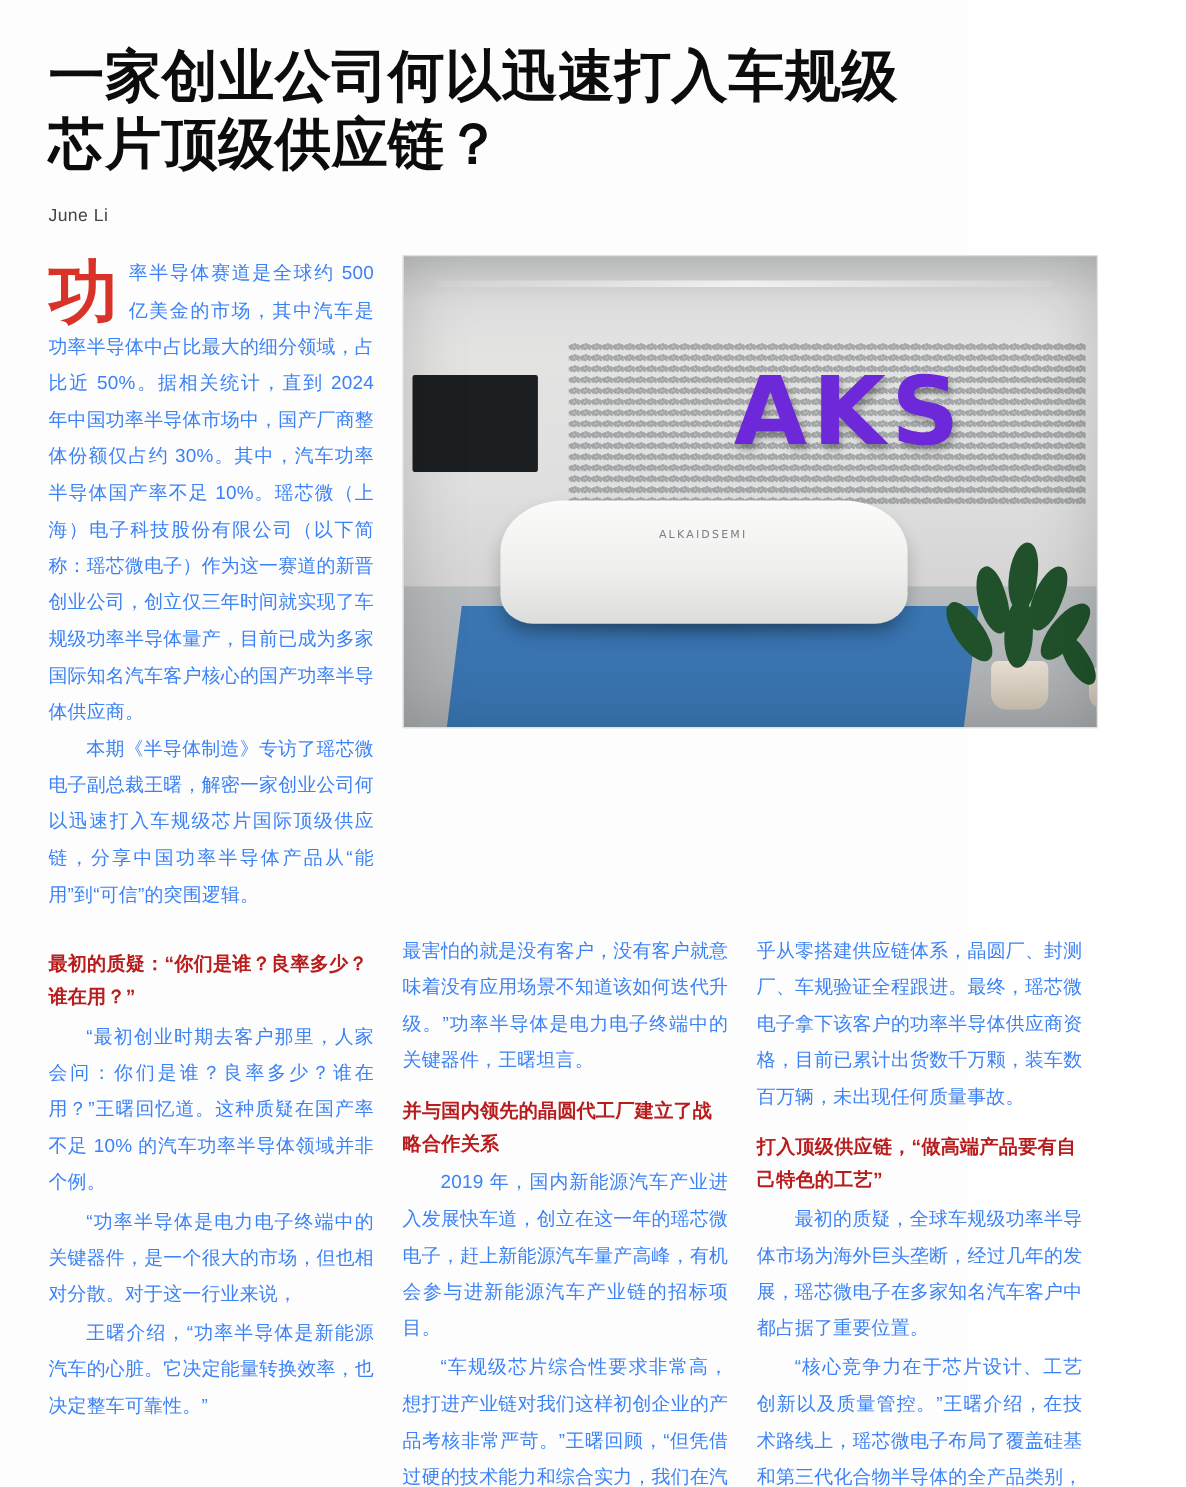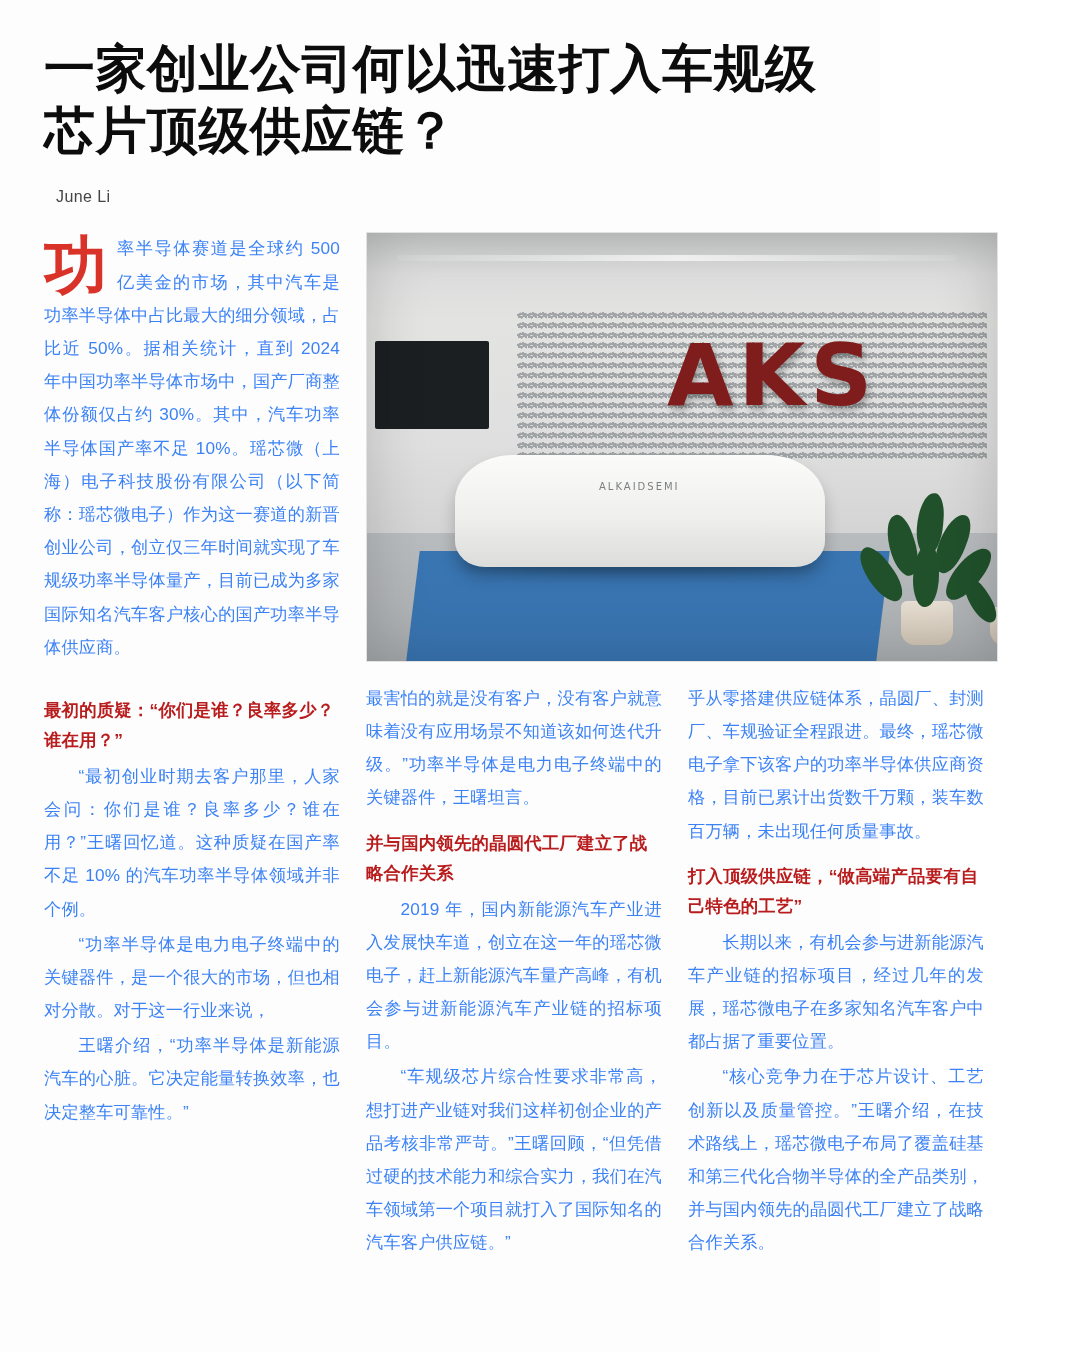--- a/index.html
+++ b/index.html
@@ -29,21 +29,20 @@
     letter-spacing: 0.5px;
     color: #0c0c0c;
     margin: 0 0 0 0;
     max-width: 960px;
   }
   .byline {
     margin-top: 26px;
     font-size: 16px;
     color: #444444;
     letter-spacing: 0.4px;
-    margin-left: 12px;
   }
   .content {
     margin-top: 26px;
     display: flex;
     gap: 26px;
     align-items: flex-start;
   }
   .col {
     width: 296px;
     flex: 0 0 296px;
@@ -132,21 +131,21 @@
       radial-gradient(circle at 92% 60%, #6f7478 1.4px, transparent 1.6px);
     background-size: 10px 10px;
     background-repeat: repeat;
   }
   .logo-aks {
     position: absolute;
     left: 300px; top: 92px;
     font-size: 86px;
     font-weight: 700;
     letter-spacing: 5px;
-    color: #7f1d1d;
+    color: #6d28d9;
     text-shadow: 3px 5px 7px rgba(0,0,0,0.28);
     font-family: "DejaVu Sans", "Liberation Sans", sans-serif;
   }
   .floor {
     position: absolute;
     left: 0; right: 0; top: 300px; height: 128px;
     background: linear-gradient(180deg,#b9bcbe 0%, #a9adaf 100%);
   }
   .blue-carpet {
     position: absolute;
@@ -223,20 +222,21 @@
   <h1 class="headline">一家创业公司何以迅速打入车规级芯片顶级供应链？</h1>
   <div class="byline">June Li</div>
 
   <div class="content">
 
     <div class="col left">
       <div class="dropcap-para">
         <span class="dropcap">功</span>
         <p class="body">率半导体赛道是全球约 500 亿美金的市场，其中汽车是功率半导体中占比最大的细分领域，占比近 50%。据相关统计，直到 2024 年中国功率半导体市场中，国产厂商整体份额仅占约 30%。其中，汽车功率半导体国产率不足 10%。瑶芯微（上海）电子科技股份有限公司（以下简称：瑶芯微电子）作为这一赛道的新晋创业公司，创立仅三年时间就实现了车规级功率半导体量产，目前已成为多家国际知名汽车客户核心的国产功率半导体供应商。</p>
       </div>
+      <p class="body indent">本期《半导体制造》专访了瑶芯微电子副总裁王曙，解密一家创业公司何以迅速打入车规级芯片国际顶级供应链，分享中国功率半导体产品从“能用”到“可信”的突围逻辑。</p>
     </div>
 
     <div class="hero">
       <div class="wall"></div>
       <div class="ceiling"></div>
       <div class="ceilingstrip"></div>
       <div class="panel-dark"></div>
       <div class="worldmap"></div>
       <div class="logo-aks">AKS</div>
       <div class="floor"></div>
@@ -283,19 +283,19 @@
       <p class="body">最害怕的就是没有客户，没有客户就意味着没有应用场景不知道该如何迭代升级。”功率半导体是电力电子终端中的关键器件，王曙坦言。</p>
       <div class="subhead">并与国内领先的晶圆代工厂建立了战略合作关系</div>
       <p class="body indent">2019 年，国内新能源汽车产业进入发展快车道，创立在这一年的瑶芯微电子，赶上新能源汽车量产高峰，有机会参与进新能源汽车产业链的招标项目。</p>
       <p class="body indent">“车规级芯片综合性要求非常高，想打进产业链对我们这样初创企业的产品考核非常严苛。”王曙回顾，“但凭借过硬的技术能力和综合实力，我们在汽车领域第一个项目就打入了国际知名的汽车客户供应链。”</p>
 
     </div>
 
     <div class="col">
       <p class="body">乎从零搭建供应链体系，晶圆厂、封测厂、车规验证全程跟进。最终，瑶芯微电子拿下该客户的功率半导体供应商资格，目前已累计出货数千万颗，装车数百万辆，未出现任何质量事故。</p>
       <div class="subhead">打入顶级供应链，“做高端产品要有自己特色的工艺”</div>
-      <p class="body indent">长期以来，有机会参与进新能源汽车产业链的招标项目，经过几年的发展，瑶芯微电子在多家知名汽车客户中都占据了重要位置。</p>
+      <p class="body indent">最初的质疑，全球车规级功率半导体市场为海外巨头垄断，经过几年的发展，瑶芯微电子在多家知名汽车客户中都占据了重要位置。</p>
       <p class="body indent">“核心竞争力在于芯片设计、工艺创新以及质量管控。”王曙介绍，在技术路线上，瑶芯微电子布局了覆盖硅基和第三代化合物半导体的全产品类别，并与国内领先的晶圆代工厂建立了战略合作关系。</p>
 
     </div>
 
   </div>
 </div>
 
 </body></html>

